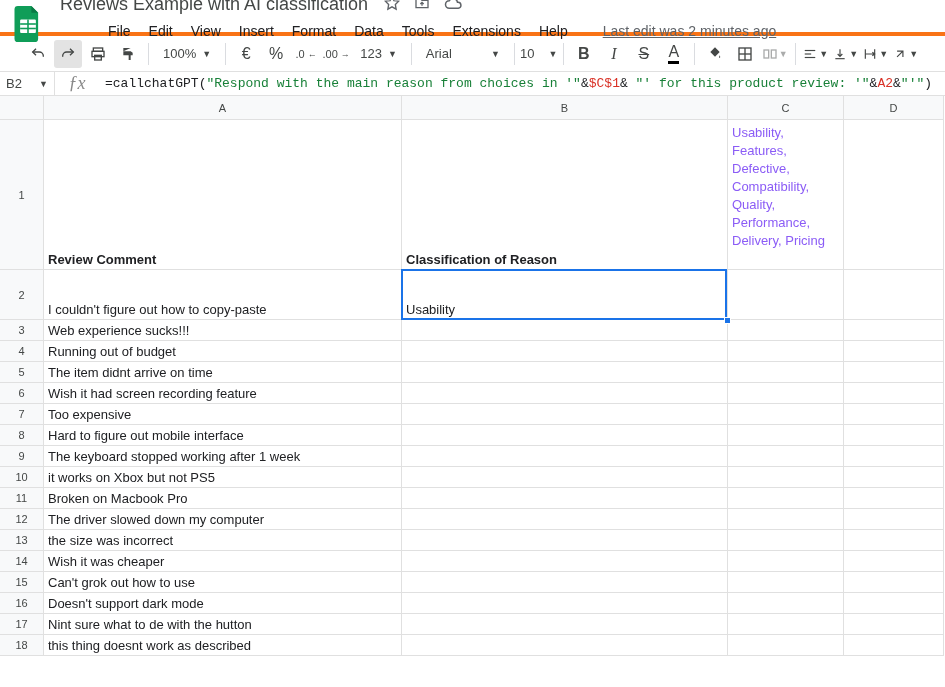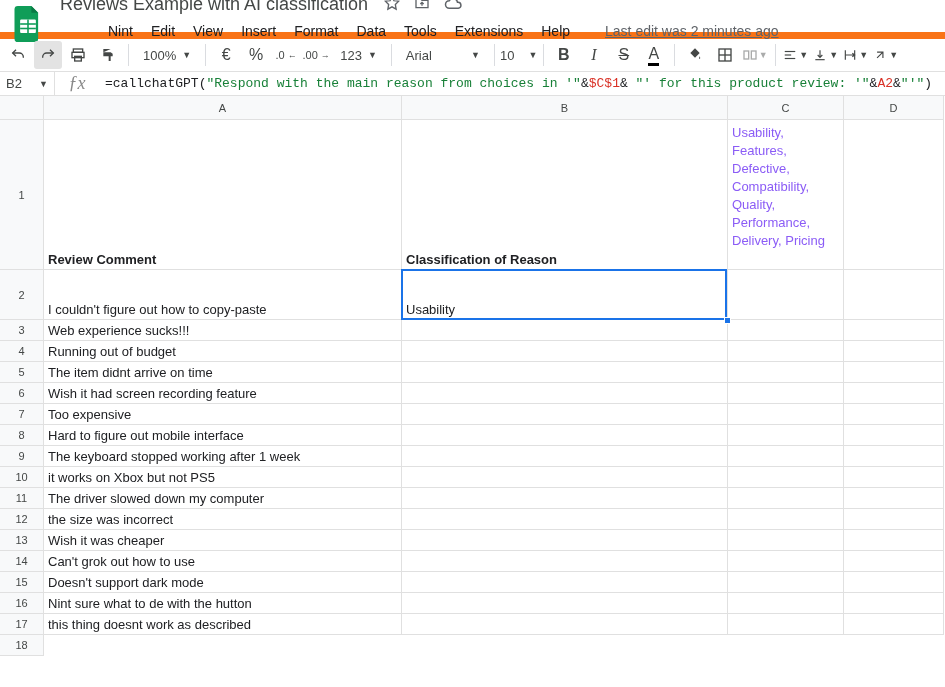--- a/index.html
+++ b/index.html
@@ -14,21 +14,21 @@
   .doc-title { font-size: 18px; color: #444746; padding: 2px 6px; }
   .title-icons { display: flex; gap: 14px; align-items: center; color: #444746; }
   .title-icons span, .title-icons svg { cursor: pointer; }
   
   
   .menubar { display: flex; align-items: center; gap: 2px; padding: 2px 0 4px 52px; font-size: 14px; color: #202124; }
   .menubar .menu-item { padding: 4px 8px; cursor: pointer; border-radius: 4px; }
   .last-edit { color: #5f6368; text-decoration: underline; margin-left: 25px; font-size: 14px; cursor: pointer; }
   
   
-  .toolbar { border-top: 7px solid #f97316; border-bottom: 1px solid #e0e0e0; display: flex; align-items: center; padding: 4px 4px; gap: 2px; height: 40px; overflow: hidden; }
+  .toolbar { border-top: 4px solid #f97316; border-bottom: 1px solid #e0e0e0; display: flex; align-items: center; padding: 4px 24px; gap: 2px; height: 40px; overflow: hidden; }
   .tbtn { width: 28px; height: 28px; display: flex; align-items: center; justify-content: center; color: #444746; cursor: pointer; border-radius: 3px; font-size: 16px; }
   .tbtn.sel { background: #e3e3e3; }
   .tsep { width: 1px; height: 22px; background: #dadce0; margin: 0 4px; }
   .tsel { display: flex; align-items: center; gap: 6px; padding: 0 8px; height: 26px; font-size: 13px; color: #444746; cursor: pointer; }
   .chev { font-size: 9px; color: #444746; }
   .tfont { width: 90px; }
   .tsize { width: 36px; justify-content: center; }
   
   
   .fxbar { display: flex; align-items: center; border-bottom: 1px solid #e0e0e0; height: 24px; }
@@ -96,21 +96,21 @@
             </svg>
         </span>
         <span>
           <svg width="18" height="16" viewBox="0 0 24 20" fill="none" stroke="#5f6368" stroke-width="2">
               <path d="M7 17a5 5 0 0 1 0-10 6 6 0 0 1 11 2 4 4 0 0 1 1 8H7z"></path>
             </svg>
         </span>
       </div>
     </div>
     <div class="menubar">
-      <div class="menu-item">Nint</div>
+      <div class="menu-item">File</div>
       <div class="menu-item">Edit</div>
       <div class="menu-item">View</div>
       <div class="menu-item">Insert</div>
       <div class="menu-item">Format</div>
       <div class="menu-item">Data</div>
       <div class="menu-item">Tools</div>
       <div class="menu-item">Extensions</div>
       <div class="menu-item">Help</div>
       <span class="last-edit">Last edit was 2 minutes ago</span>
     </div>
@@ -330,20 +330,26 @@
             <div class="cell col-C r-n"></div>
             <div class="cell col-D r-n"></div>
           </div>
           <div class="row">
             <div class="cell col-A r-n">it works on Xbox but not PS5</div>
             <div class="cell col-B r-n"></div>
             <div class="cell col-C r-n"></div>
             <div class="cell col-D r-n"></div>
           </div>
           <div class="row">
+            <div class="cell col-A r-n">Broken on Macbook Pro</div>
+            <div class="cell col-B r-n"></div>
+            <div class="cell col-C r-n"></div>
+            <div class="cell col-D r-n"></div>
+          </div>
+          <div class="row">
             <div class="cell col-A r-n">The driver slowed down my computer</div>
             <div class="cell col-B r-n"></div>
             <div class="cell col-C r-n"></div>
             <div class="cell col-D r-n"></div>
           </div>
           <div class="row">
             <div class="cell col-A r-n">the size was incorrect</div>
             <div class="cell col-B r-n"></div>
             <div class="cell col-C r-n"></div>
             <div class="cell col-D r-n"></div>

